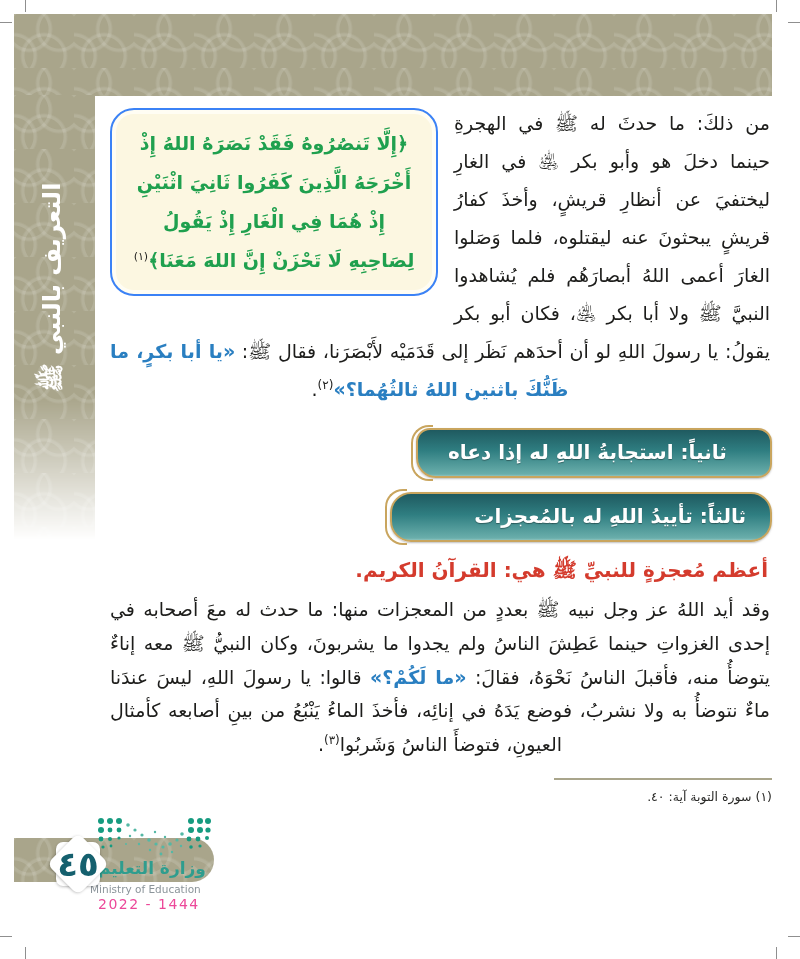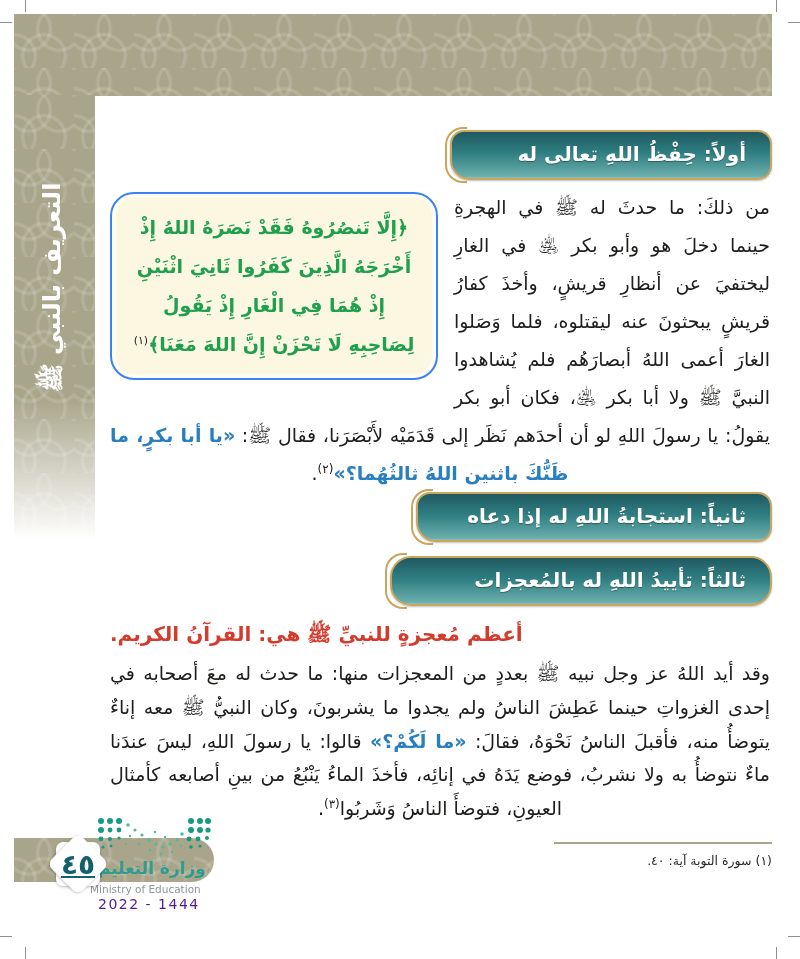--- a/index.html
+++ b/index.html
@@ -28,57 +28,57 @@
 
   .banner{position:relative;height:46px;display:flex;align-items:center;
     background:linear-gradient(180deg,#1f5a60 0%,#2f7e81 45%,#6aaeab 96%,#8cc3bd 100%);
     border:2px solid #c9a55e;border-radius:14px 14px 14px 20px;
     box-shadow:0 1px 2px rgba(0,0,0,.25);}
   .banner::before{content:"";position:absolute;left:-7px;top:-5px;bottom:-5px;width:20px;
     border:2px solid #c9a55e;border-right:none;border-radius:18px 0 0 18px;}
   .banner-label{color:#ffffff;font-weight:bold;font-size:20px;padding:0 24px 3px 30px;
     text-shadow:0 1px 1px rgba(0,0,0,.35);}
   .banner-1{margin-top:34px;width:318px;}
-  .banner-2{width:352px;clear:both;}
+  .banner-2{margin-top:20px;width:352px;clear:both;justify-content:flex-end;}
   .banner-3{margin-top:14px;width:378px;border-radius:21px;}
 
   .body-par{font-size:19px;line-height:2.0;text-align:justify;margin:8px 2px 0 0;}
   .center-last{text-align-last:center;}
 
   .verse-box{float:left;width:328px;margin:4px 16px 6px 0;padding:14px 16px;
     background:#fcf7e1;border:2px solid #3b82f6;border-radius:24px;
     box-shadow:inset 0 0 0 4px #fffdf3;box-sizing:border-box;
     text-align:center;}
   .verse-text{color:#1fa04e;font-weight:bold;font-size:19px;line-height:2.05;}
   .verse-marker{color:#1d1d1b;font-size:11px;vertical-align:super;font-weight:normal;}
 
   .quote-blue{color:#2a7fc1;font-weight:bold;}
   .fn-marker{font-size:12px;vertical-align:super;}
 
   .par-2{line-height:2.1;}
-  .red-title{color:#d43b2d;font-weight:bold;font-size:20px;margin:16px 4px 0 0;text-align:left;}
+  .red-title{color:#d43b2d;font-weight:bold;font-size:20px;margin:16px 4px 0 0;text-align:right;}
   .par-3{line-height:1.78;margin-top:6px;}
 
   .footnotes{width:218px;margin-top:16px;border-top:2px solid #a9a58b;padding-top:6px;
     font-size:12.5px;line-height:1.75;text-align:right;color:#2a2a28;}
 
   
   .bottom-tab{position:absolute;left:14px;top:838px;width:200px;height:44px;
     border-radius:0 22px 22px 0;z-index:1;}
   .star-badge{position:absolute;left:46px;top:832px;width:64px;height:64px;z-index:3;}
   .star-badge .sq{position:absolute;left:10px;top:10px;width:44px;height:44px;background:#fff;
     border-radius:7px;box-shadow:0 1px 3px rgba(0,0,0,.25);}
   .star-badge .sq.rot{transform:rotate(45deg);}
   .page-number{position:absolute;inset:0;display:flex;align-items:center;justify-content:center;
-    color:#15606e;font-weight:bold;font-size:28px;z-index:4;text-decoration:underline;}
+    color:#15606e;font-weight:bold;font-size:34px;z-index:4;}
   .moe-logo{position:absolute;left:95px;top:816px;z-index:2;}
   .ministry-ar{position:absolute;left:98px;top:858px;z-index:2;color:#2f9d8e;
     font-weight:bold;font-size:17px;direction:rtl;}
   .ministry-en{position:absolute;left:90px;top:883px;z-index:2;color:#8b949a;font-size:10.5px;}
-  .edition-years{position:absolute;left:98px;top:896px;z-index:2;color:#4c1d95;
+  .edition-years{position:absolute;left:98px;top:896px;z-index:2;color:#ec4899;
     font-size:14px;letter-spacing:1.5px;}
 
   
   .crop{position:absolute;background:#8f8f8f;}
   .cv{width:1px;height:12px;} .ch{height:1px;width:12px;}
 </style>
 </head>
 <body>
 
 <div class="page">
@@ -92,23 +92,20 @@
   <div class="crop cv" style="left:776px;top:947px;"></div>
   <div class="crop ch" style="left:788px;top:936px;"></div>
 
   <div class="top-band olive"></div>
   <div class="sidebar olive">
     <span class="sidebar-title">التعريف بالنبي ﷺ</span>
   </div>
 
   <div class="content">
 
-    <div class="banner banner-1">
-      <span class="banner-label">أولاً: حِفْظُ اللهِ تعالى له</span>
-    </div>
 
     <div class="body-par center-last">
       <span class="verse-box"><span class="verse-text">﴿إِلَّا تَنصُرُوهُ فَقَدْ نَصَرَهُ اللهُ إِذْ أَخْرَجَهُ الَّذِينَ كَفَرُوا ثَانِيَ اثْنَيْنِ إِذْ هُمَا فِي الْغَارِ إِذْ يَقُولُ لِصَاحِبِهِ لَا تَحْزَنْ إِنَّ اللهَ مَعَنَا﴾</span><span class="verse-marker">(١)</span></span><span>من ذلكَ: ما حدثَ له ﷺ في الهجرةِ حينما دخلَ هو وأبو بكر ﵁ في الغارِ ليختفيَ عن أنظارِ قريشٍ، وأخذَ كفارُ قريشٍ يبحثونَ عنه ليقتلوه، فلما وَصَلوا الغارَ أعمى اللهُ أبصارَهُم فلم يُشاهدوا النبيَّ ﷺ ولا أبا بكر ﵁، فكان أبو بكر يقولُ: يا رسولَ اللهِ لو أن أحدَهم نَظَر إلى قَدَمَيْه لأَبْصَرَنا، فقال ﷺ: </span><span class="quote-blue">«يا أبا بكرٍ، ما ظَنُّكَ باثنين اللهُ ثالثُهُما؟»</span><span class="fn-marker">(٢)</span><span>.</span>
     </div>
 
     <div class="banner banner-2">
       <span class="banner-label">ثانياً: استجابةُ اللهِ له إذا دعاه</span>
     </div>
 
 

